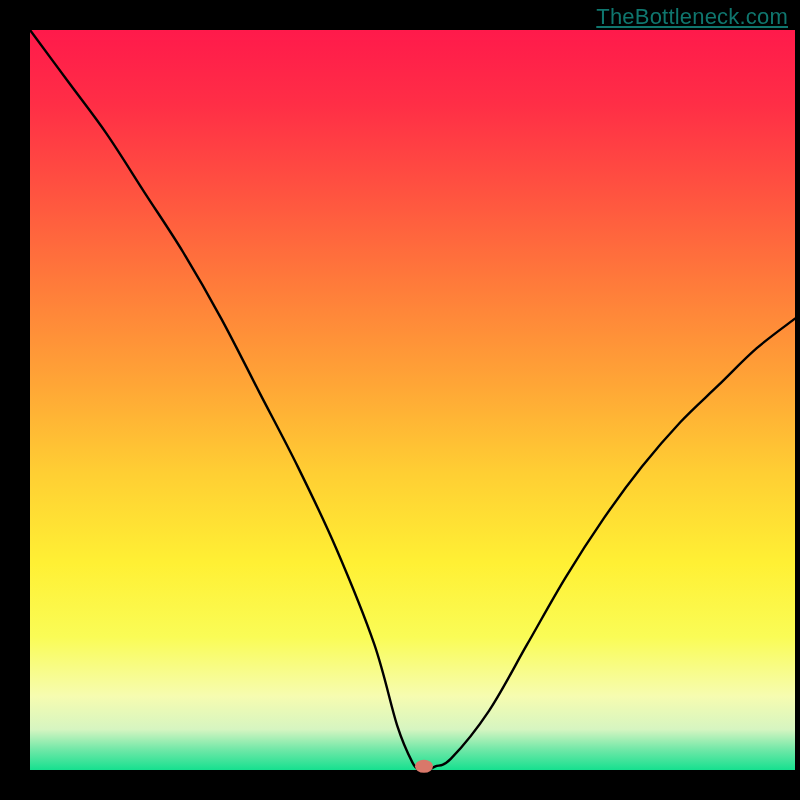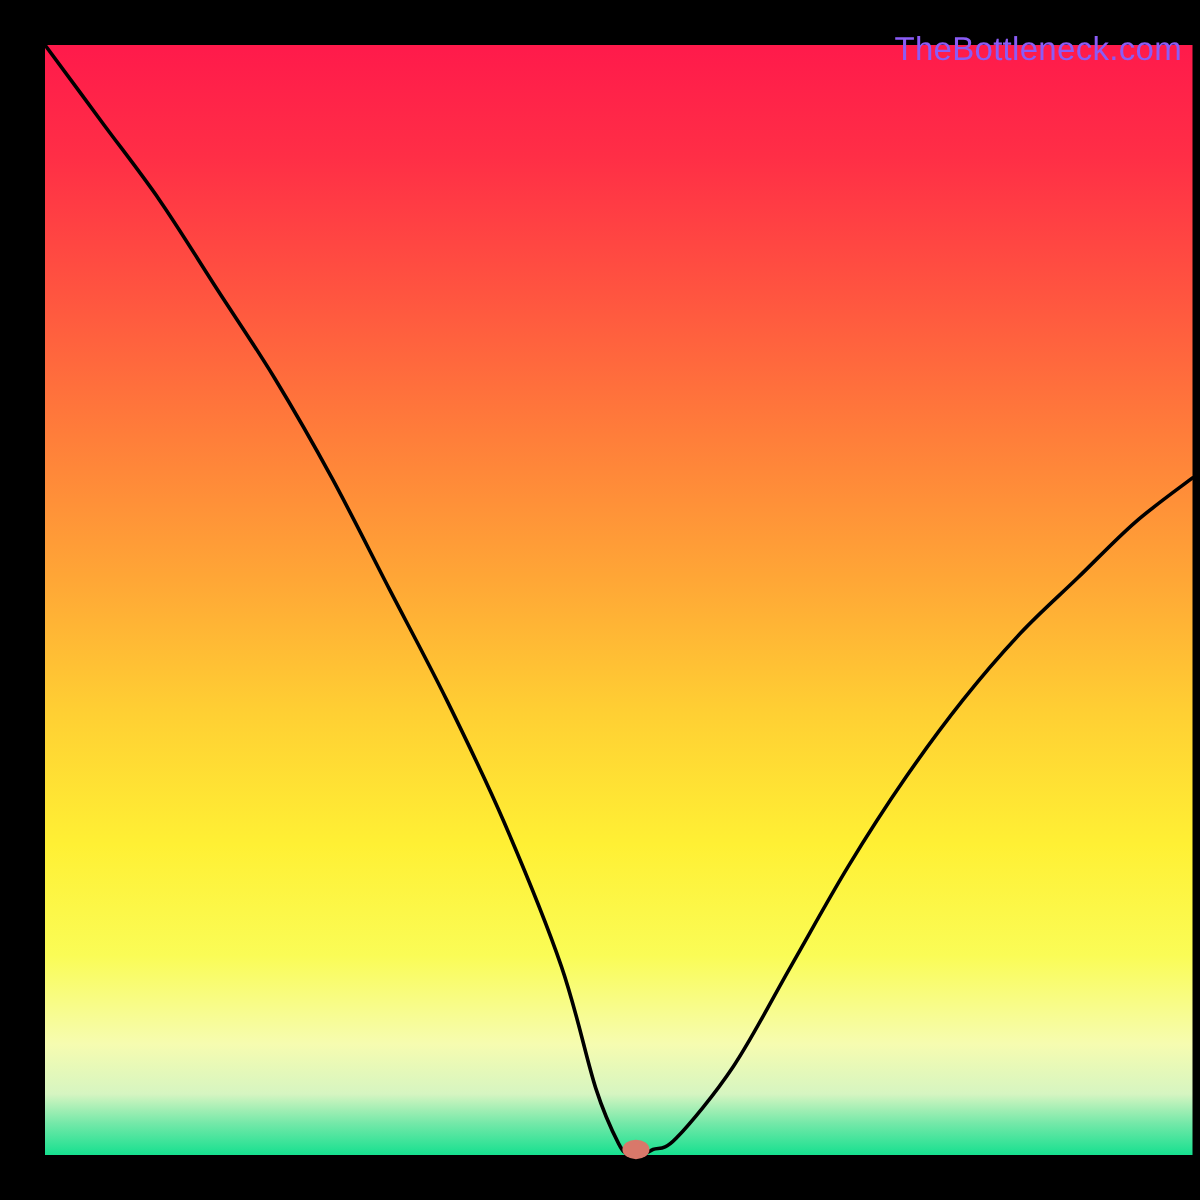--- a/index.html
+++ b/index.html
@@ -11,27 +11,28 @@
     overflow: hidden;
     font-family: Arial, Helvetica, sans-serif;
   }
   .container {
     position: relative;
     width: 800px;
     height: 800px;
   }
   .watermark {
     position: absolute;
-    top: 20px;
+    top: 4px;
     right: 12px;
-    color: #8b5cf6;
+    color: #0f766e;
     font-size: 22px;
     font-weight: 500;
     letter-spacing: 0.2px;
     z-index: 10;
+    text-decoration: underline;
   }
   svg.chart {
     display: block;
   }
 </style>
 </head>
 <body>
 
 <div class="container">
   <div class="watermark">TheBottleneck.com</div>

